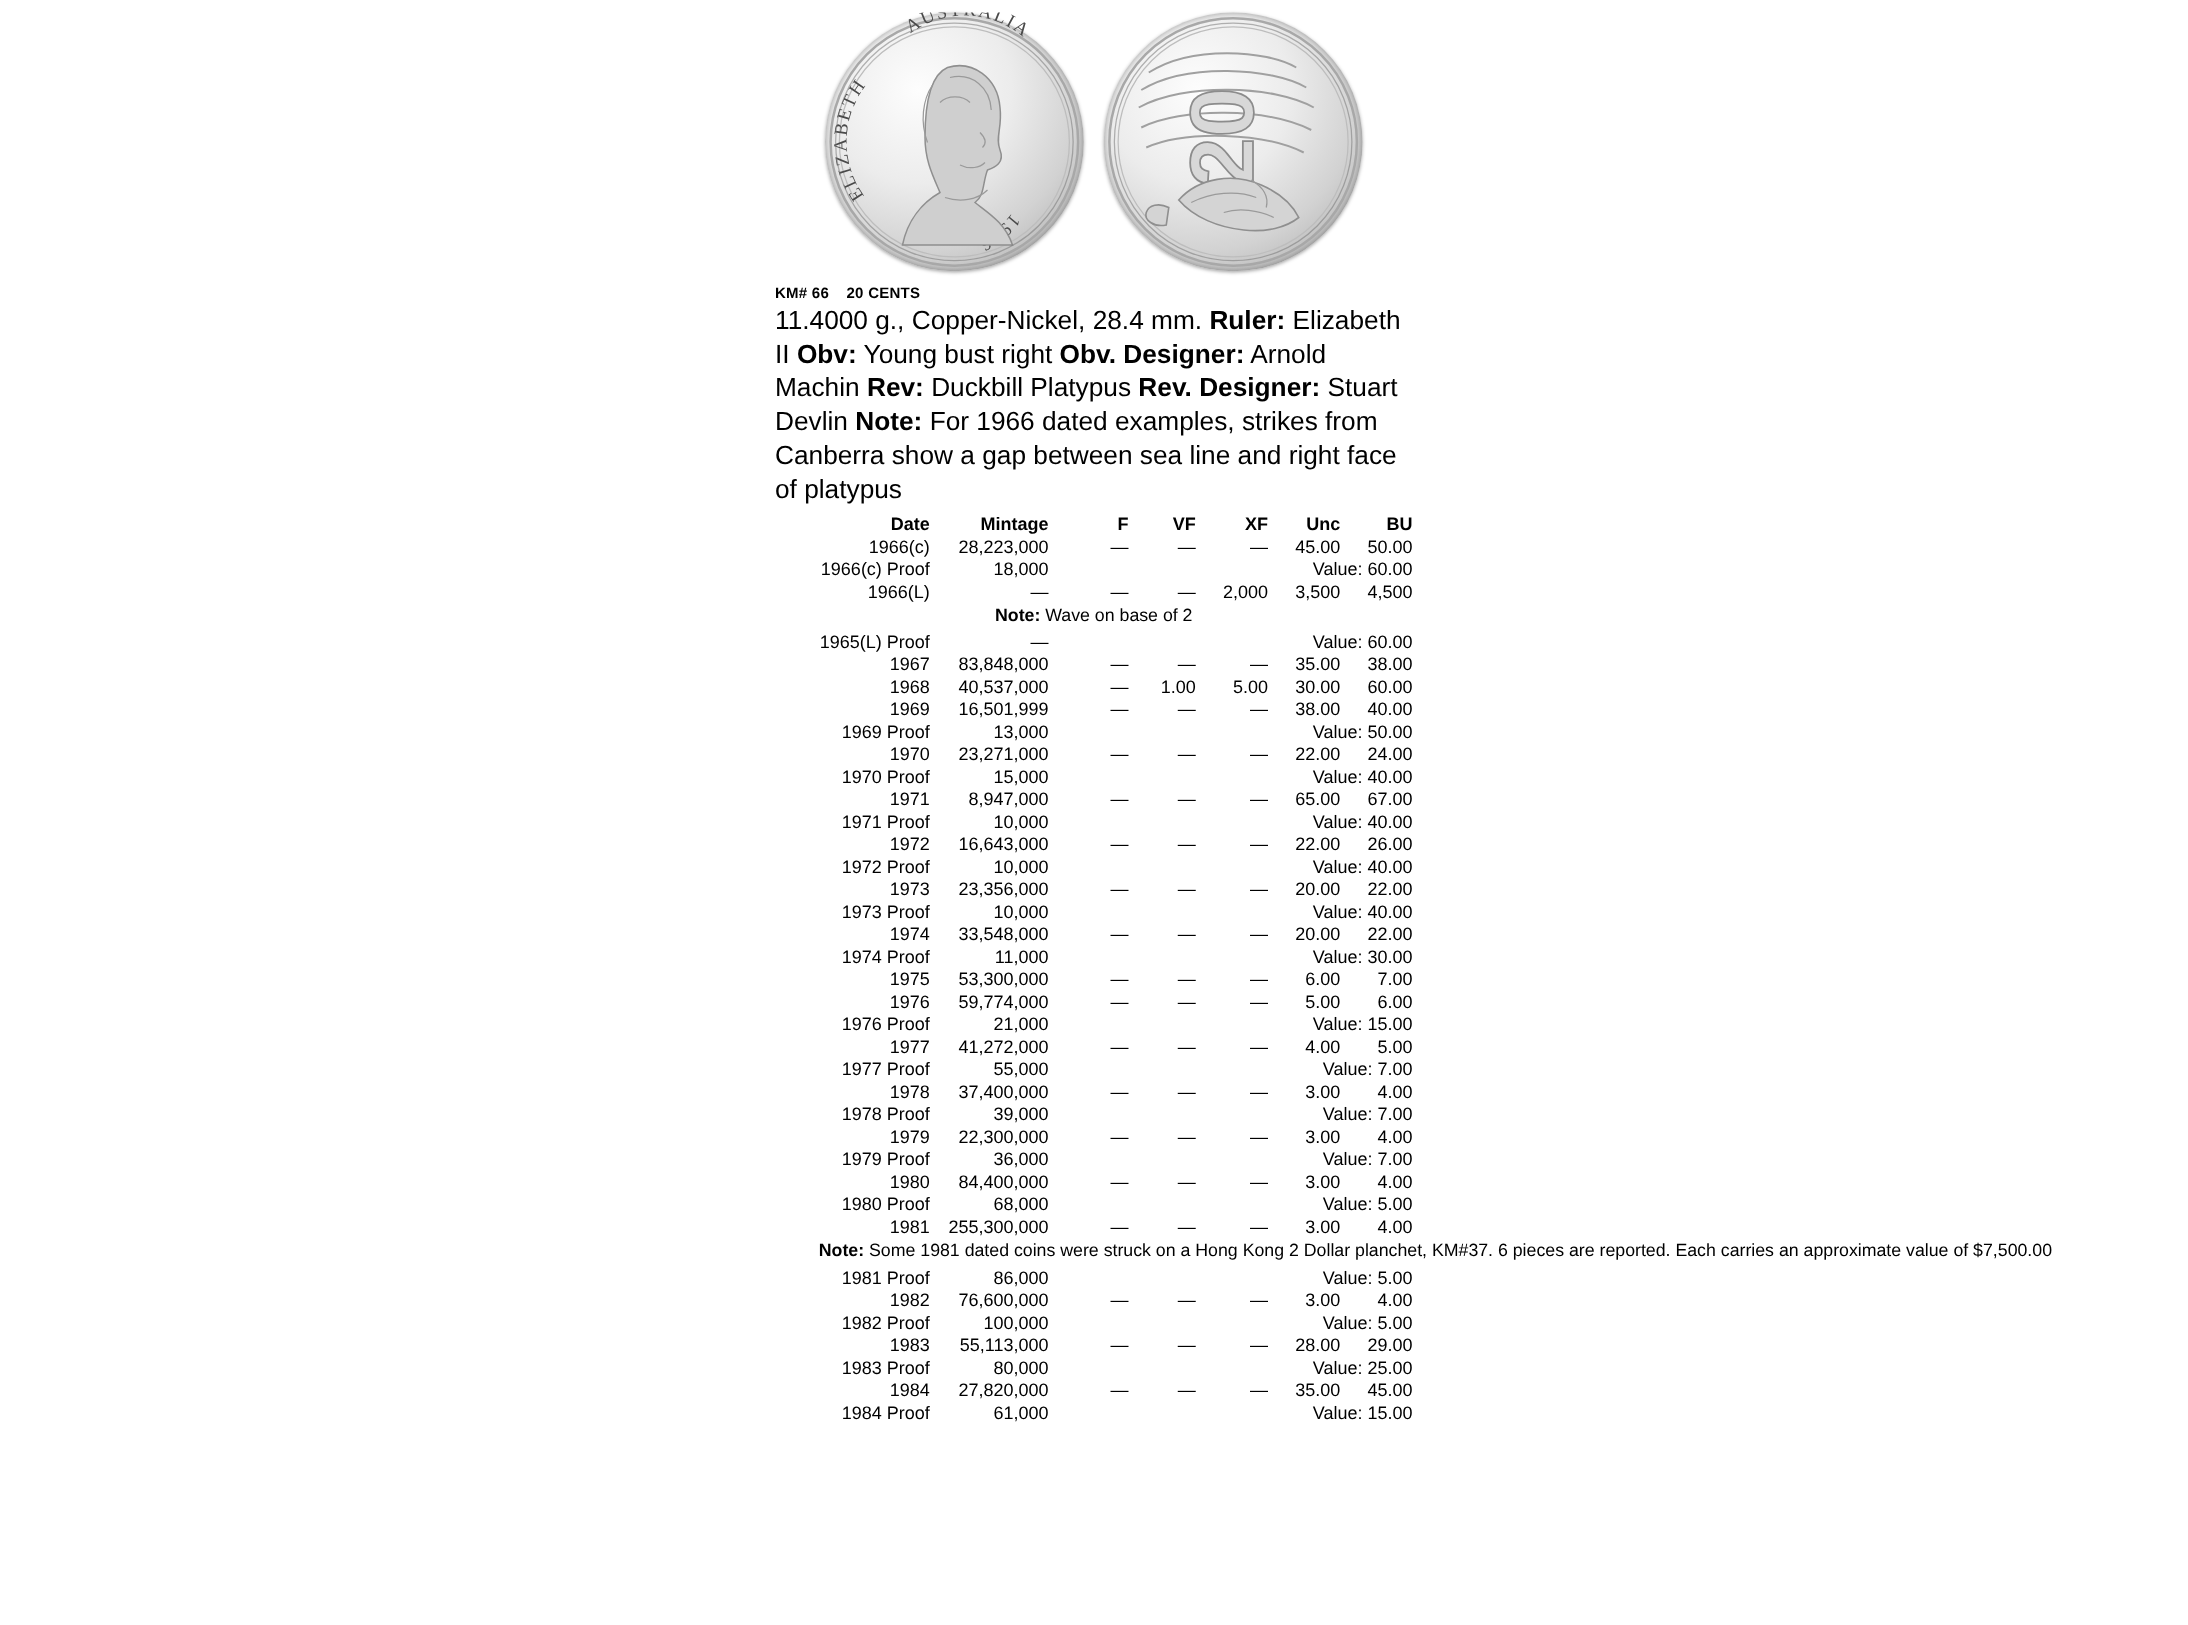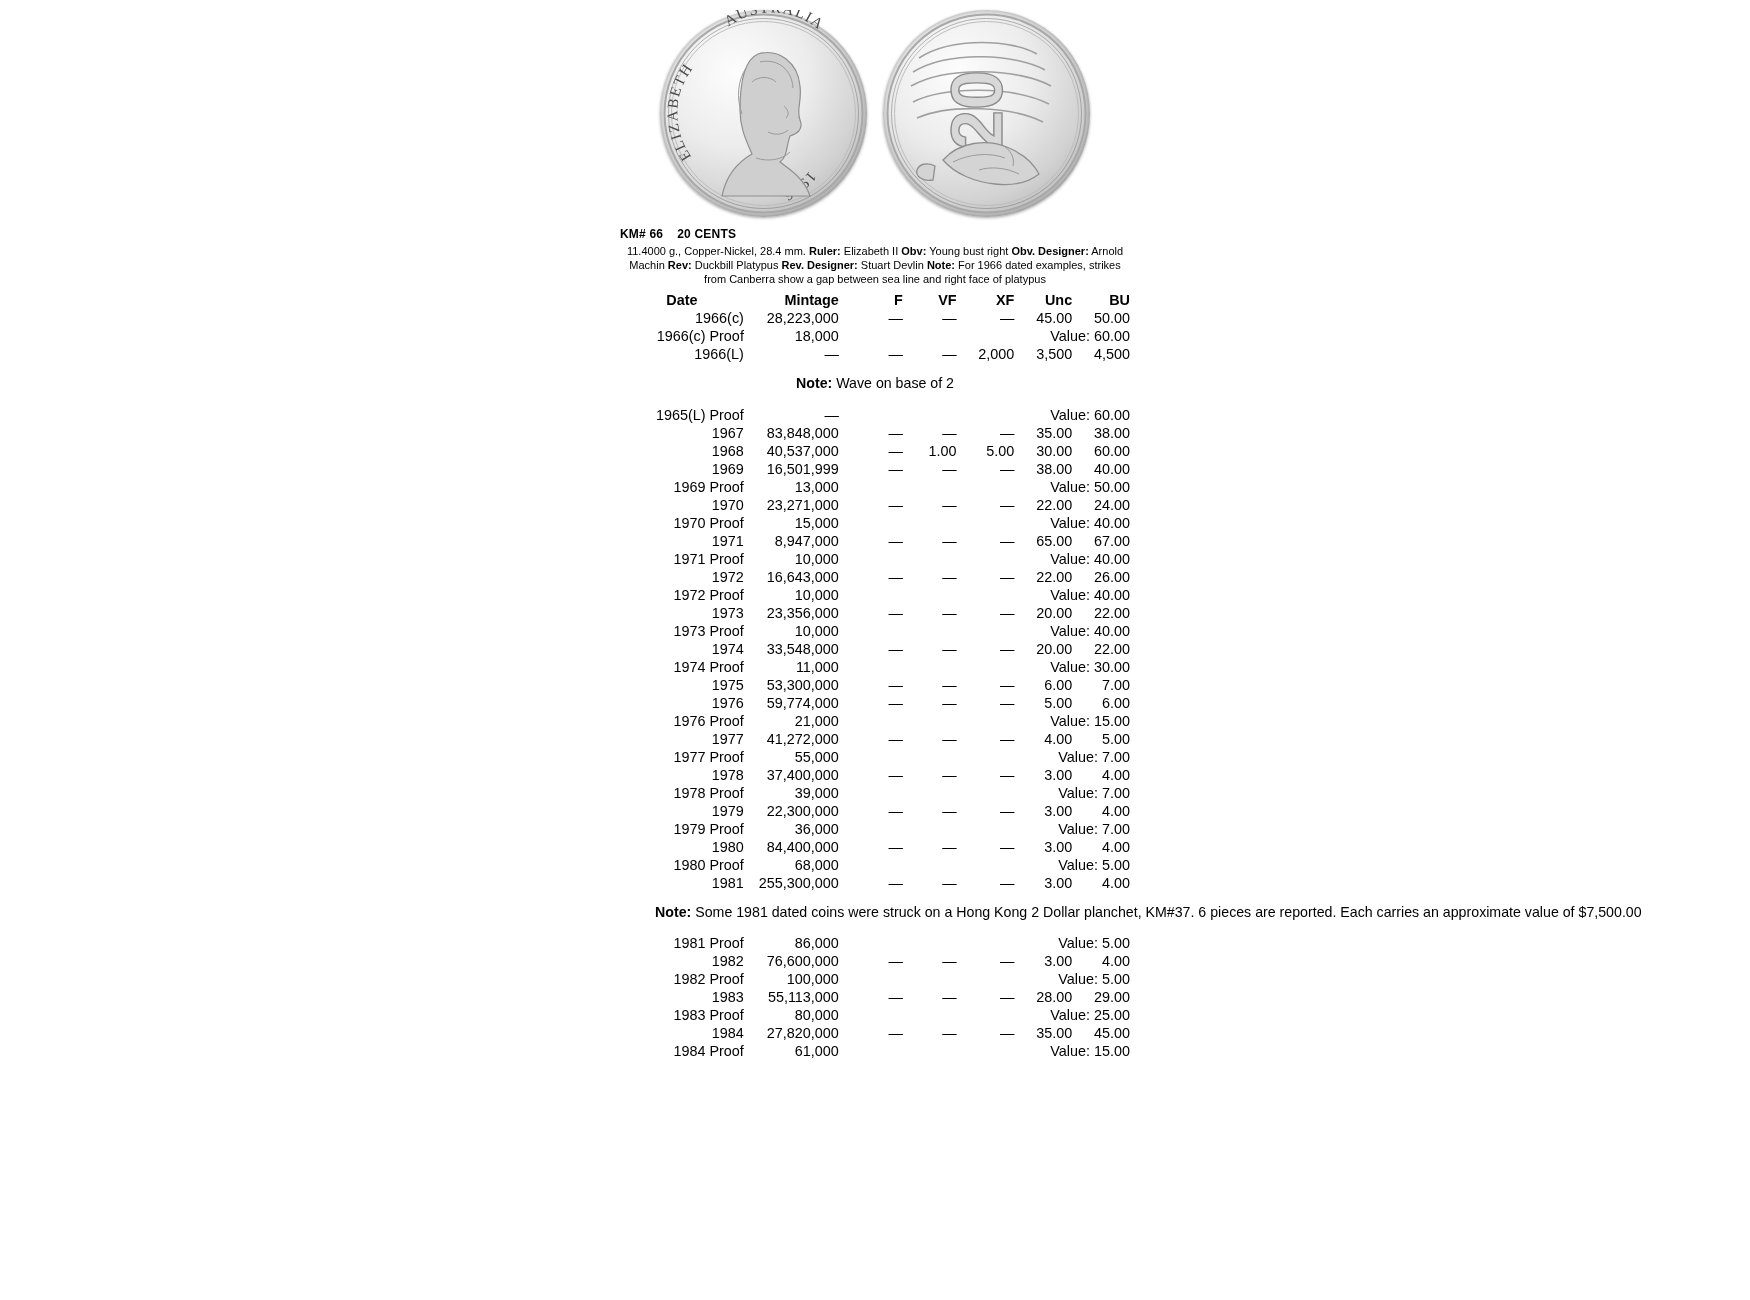--- a/index.html
+++ b/index.html
@@ -52,40 +52,40 @@
 
   
   .km-title {
     font-size: 12px;
     font-weight: bold;
     letter-spacing: 0.2px;
     margin: 2px 0 3px 0;
   }
   .km-title .km-num { margin-right: 14px; }
   .spec {
-    font-size: 11px;
+    font-size: 21px;
     line-height: 1.285;
-    text-align: center;
+    text-align: left;
   }
   .spec b { font-weight: bold; }
 
   
   table.prices {
     border-collapse: collapse;
     width: 100%;
     margin-top: 6px;
     font-size: 14.4px;
   }
   table.prices th {
     font-weight: bold;
     font-size: 14.4px;
     padding: 0 0 1px 0;
     text-align: right;
   }
-  table.prices th.date-h { text-align: center; }
+  table.prices th.date-h { text-align: right; }
   table.prices td {
     padding: 1px 0;
     text-align: right;
     white-space: nowrap;
   }
   td.c-date { text-align: left; width: 120px; }
   td.c-mint { width: 92px; }
   td.c-f    { width: 62px; }
   td.c-vf   { width: 52px; }
   td.c-xf   { width: 56px; }
@@ -96,21 +96,21 @@
     padding-left: 8px;
   }
   tr.note-row td {
     text-align: center;
     padding: 2px 0 3px 0;
     font-size: 14.2px;
     line-height: 1.22;
   }
   tr.note-row td .note-inner {
     display: block;
-    margin: 10px auto;
+    margin: 0 auto;
     width: 440px;
     text-align: center;
   }
   tr.note-row td b { font-weight: bold; }
   tr.note-wave td .note-inner { width: 420px; }
 </style>
 </head>
 <body>
 
 <div class="page">

